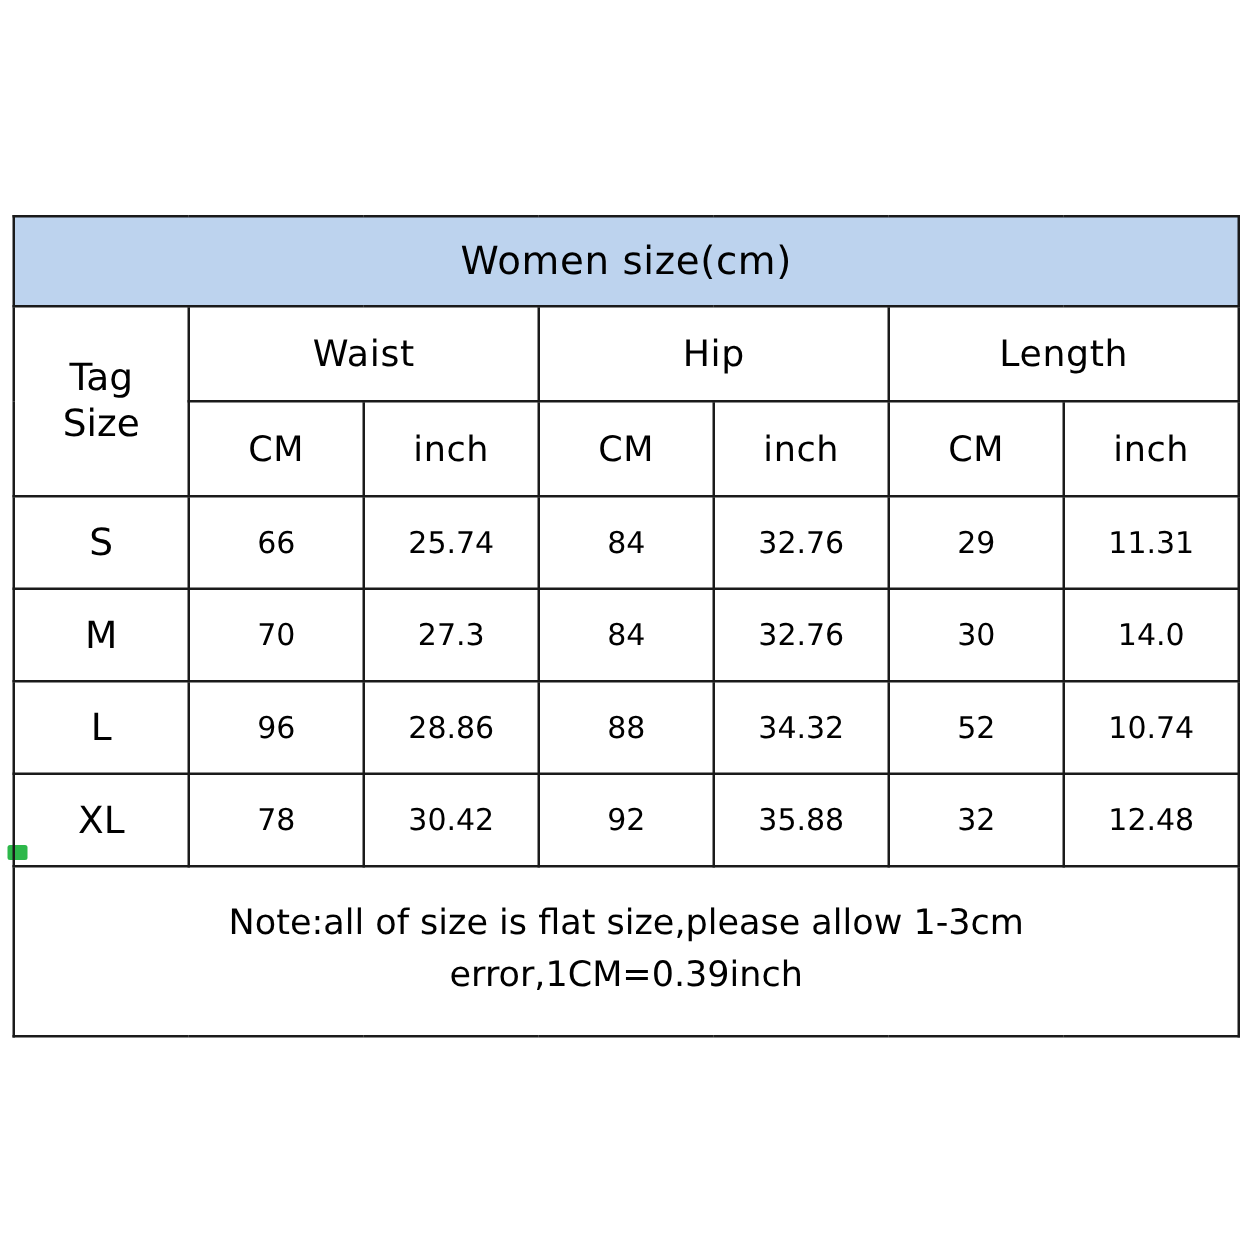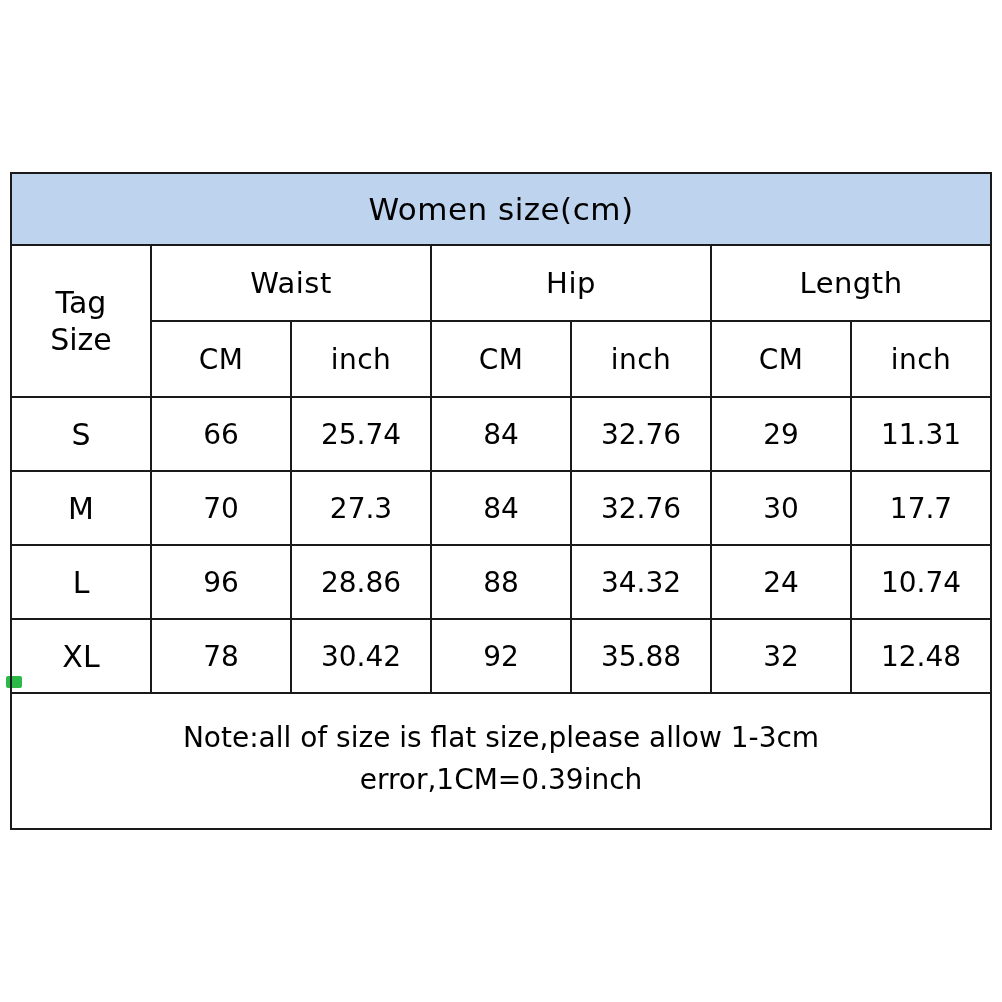--- a/index.html
+++ b/index.html
@@ -60,21 +60,21 @@
   }
   .unit-head {
     font-size: 28px;
     height: 72px;
     letter-spacing: 0.5px;
   }
   .unit-head.inch-u {
     font-style: normal;
   }
   .data-row td {
-    font-size: 28px;
+    font-size: 24px;
     height: 70px;
   }
   .data-row td.size-label {
     font-size: 30px;
   }
   .note-cell {
     color: #ff0000;
     font-size: 28px;
     line-height: 1.5;
     padding: 10px 14px 14px 14px;
@@ -137,30 +137,30 @@
           <td>11.31</td>
         </tr>
 
         <tr class="data-row">
           <td class="size-label">M</td>
           <td>70</td>
           <td>27.3</td>
           <td>84</td>
           <td>32.76</td>
           <td>30</td>
-          <td>17.7</td>
+          <td>14.0</td>
         </tr>
 
         <tr class="data-row">
           <td class="size-label">L</td>
           <td>96</td>
           <td>28.86</td>
           <td>88</td>
           <td>34.32</td>
-          <td>24</td>
+          <td>52</td>
           <td>10.74</td>
         </tr>
 
         <tr class="data-row">
           <td class="size-label">XL</td>
           <td>78</td>
           <td>30.42</td>
           <td>92</td>
           <td>35.88</td>
           <td>32</td>

